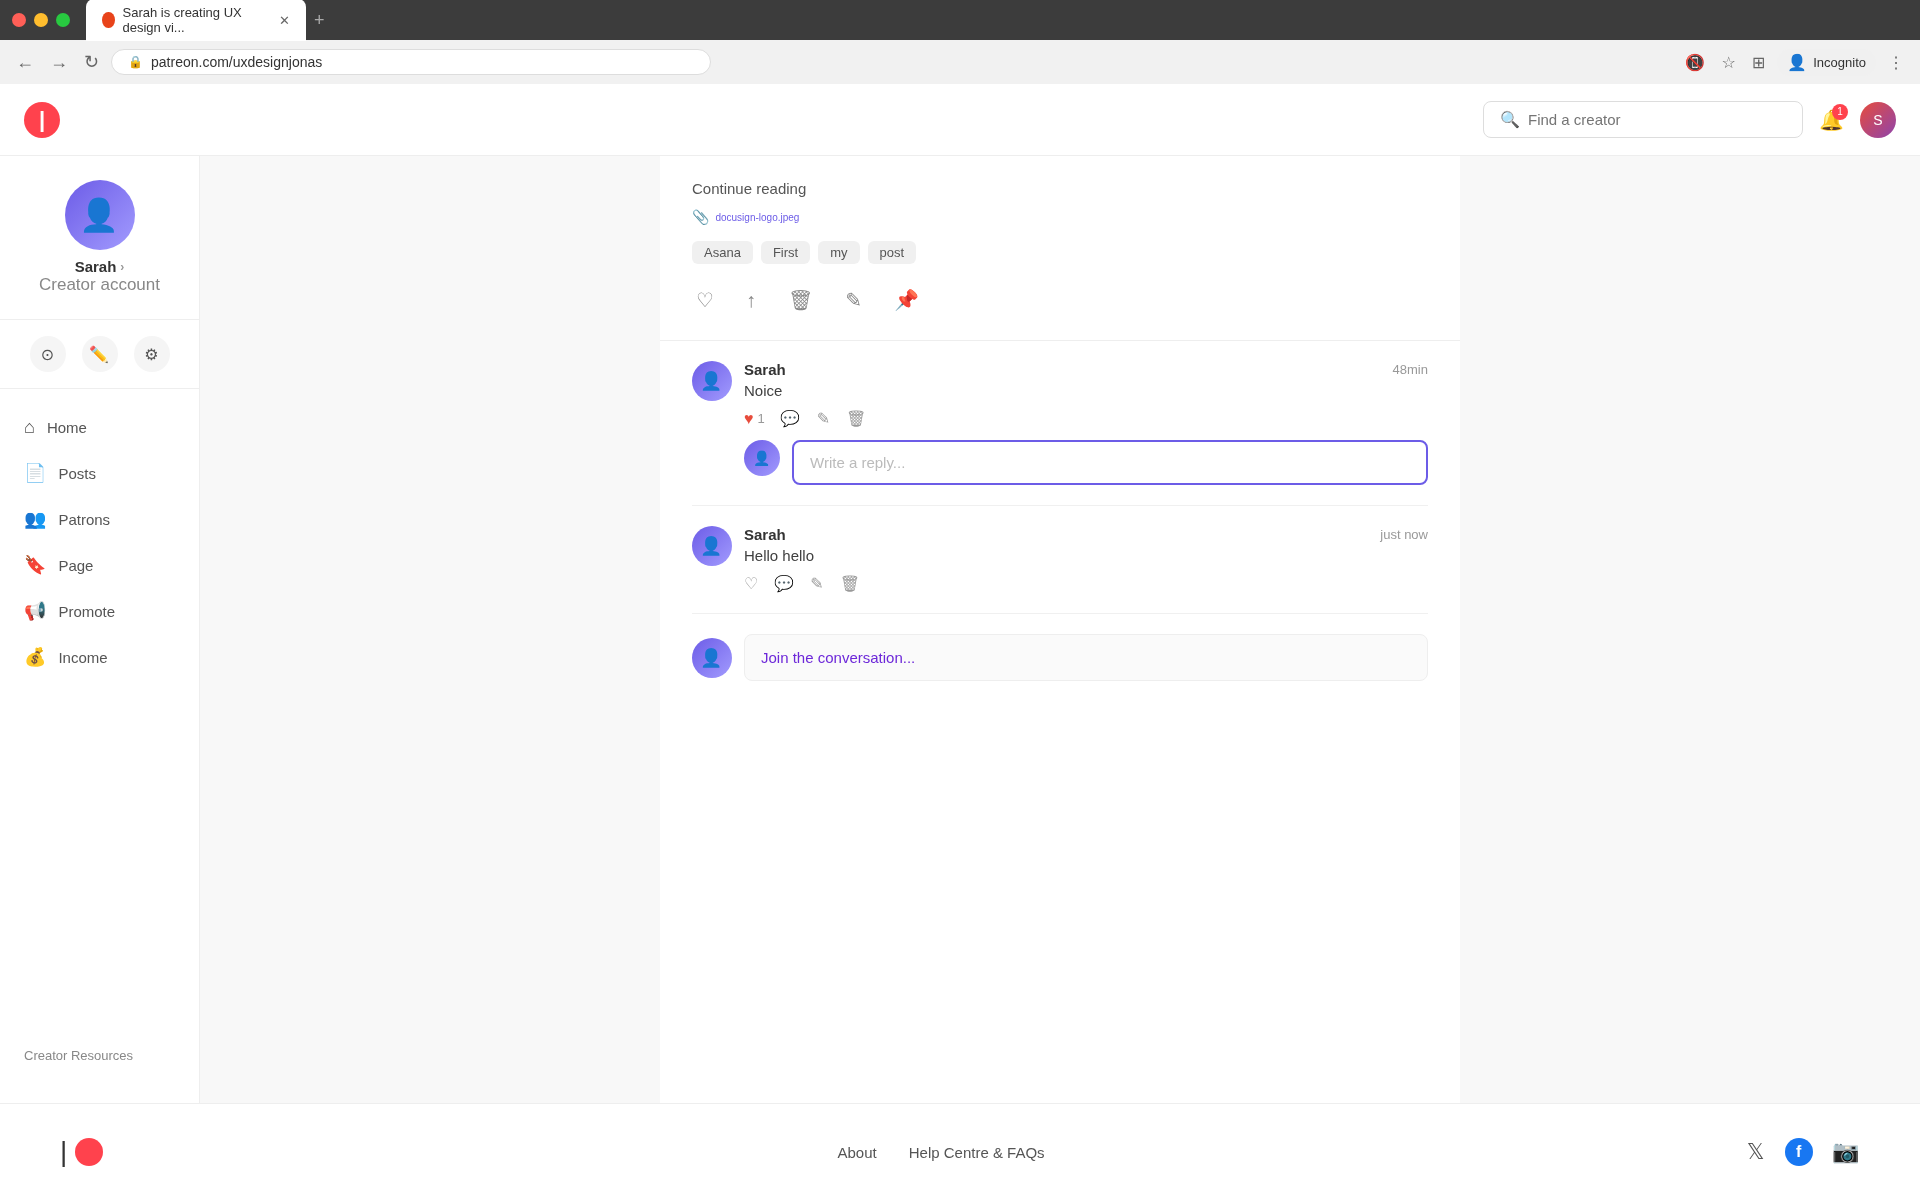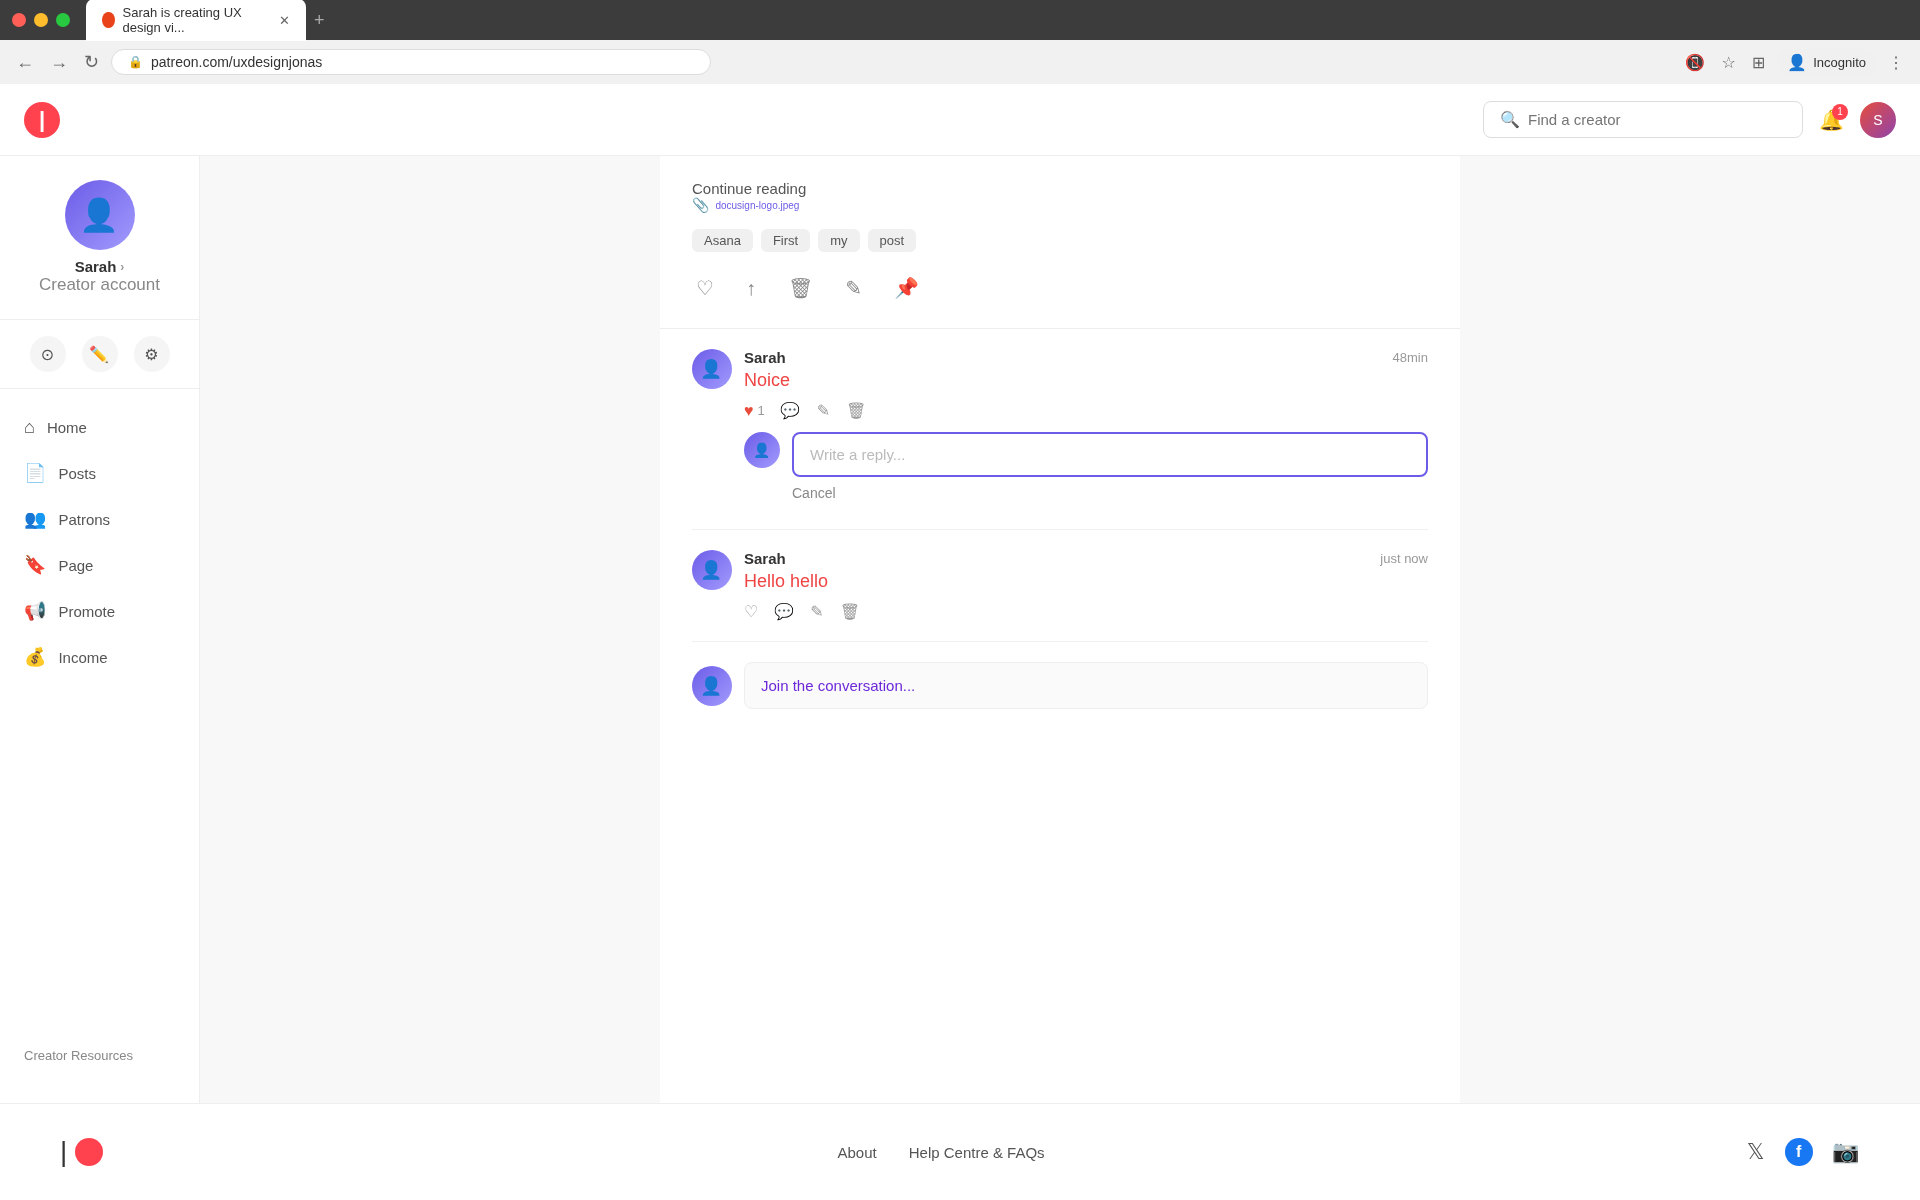--- a/index.html
+++ b/index.html
@@ -56,39 +56,39 @@
     .sidebar-nav-item { display: flex; align-items: center; gap: 12px; padding: 12px 24px; cursor: pointer; color: #555; font-size: 15px; text-decoration: none; }
     .sidebar-nav-item .nav-icon { font-size: 18px; }
     .sidebar-footer { margin-top: auto; padding: 16px 24px; font-size: 13px; color: #888; cursor: pointer; }
 
     
     .content-area { flex: 1; overflow-y: auto; background: #f8f8f8; display: flex; justify-content: center; padding: 0; }
     .content-inner { width: 800px; max-width: 100%; background: #fff; min-height: 100%; }
 
     
     .post-section { padding: 24px 32px; border-bottom: 1px solid #eee; }
-    .continue-reading { color: #555; font-size: 15px; cursor: pointer; }
+    .continue-reading { color: #555; font-size: 15px; margin-bottom: 12px; cursor: pointer; }
     .attachment { display: flex; align-items: center; gap: 6px; margin-bottom: 16px; }
     .attachment-icon { color: #999; font-size: 14px; }
     .attachment-link { color: #6c5ce7; text-decoration: none; font-size: 10px; }
     .tags { display: flex; gap: 8px; flex-wrap: wrap; margin-bottom: 20px; }
     .tag { background: #f0f0f0; border-radius: 6px; padding: 4px 12px; font-size: 13px; color: #555; cursor: pointer; }
     .post-actions { display: flex; gap: 24px; align-items: center; }
     .post-action-btn { background: none; border: none; cursor: pointer; color: #888; font-size: 20px; padding: 4px; }
 
     
     .comments-section { padding: 0 32px 24px; }
     .comment { padding: 20px 0; border-bottom: 1px solid #f0f0f0; }
     .comment-header { display: flex; align-items: flex-start; gap: 12px; }
     .comment-avatar { width: 40px; height: 40px; border-radius: 50%; background: linear-gradient(135deg, #6c5ce7, #a29bfe); display: flex; align-items: center; justify-content: center; font-size: 16px; flex-shrink: 0; }
     .comment-body { flex: 1; }
     .comment-meta { display: flex; justify-content: space-between; align-items: center; margin-bottom: 4px; }
     .comment-author { font-weight: 600; font-size: 15px; color: #333; }
     .comment-time { font-size: 13px; color: #999; }
-    .comment-text { font-size: 18px; color: #ef4444; margin-bottom: 10px; }
+    .comment-text { font-size: 15px; color: #404040; margin-bottom: 10px; }
     .comment-actions { display: flex; gap: 16px; align-items: center; }
     .comment-action-btn { background: none; border: none; cursor: pointer; color: #999; font-size: 16px; display: flex; align-items: center; gap: 4px; }
     .comment-action-btn .count { font-size: 13px; }
 
     
     .reply-container { display: flex; gap: 12px; align-items: flex-start; padding: 12px 0 0 52px; }
     .reply-avatar { width: 36px; height: 36px; border-radius: 50%; background: linear-gradient(135deg, #6c5ce7, #a29bfe); display: flex; align-items: center; justify-content: center; font-size: 14px; flex-shrink: 0; }
     .reply-input-wrap { flex: 1; }
     .reply-input { width: 100%; border: 2px solid #6c5ce7; border-radius: 8px; padding: 12px 16px; font-size: 15px; outline: none; color: #333; }
     .reply-input::placeholder { color: #bbb; }
@@ -272,23 +272,20 @@
                 </div>
               </div>
             </div>
 
             <div class="reply-container">
               <div class="reply-avatar">
                 <span>👤</span>
               </div>
               <div class="reply-input-wrap">
                 <input class="reply-input" type="text" placeholder="Write a reply..." style="">
-                <div>
-                  <span class="reply-cancel">Cancel</span>
-                </div>
               </div>
             </div>
           </div>
 
           <div class="comment">
             <div class="comment-header">
               <div class="comment-avatar">
                 <span style="font-size:18px;">👤</span>
               </div>
               <div class="comment-body">

